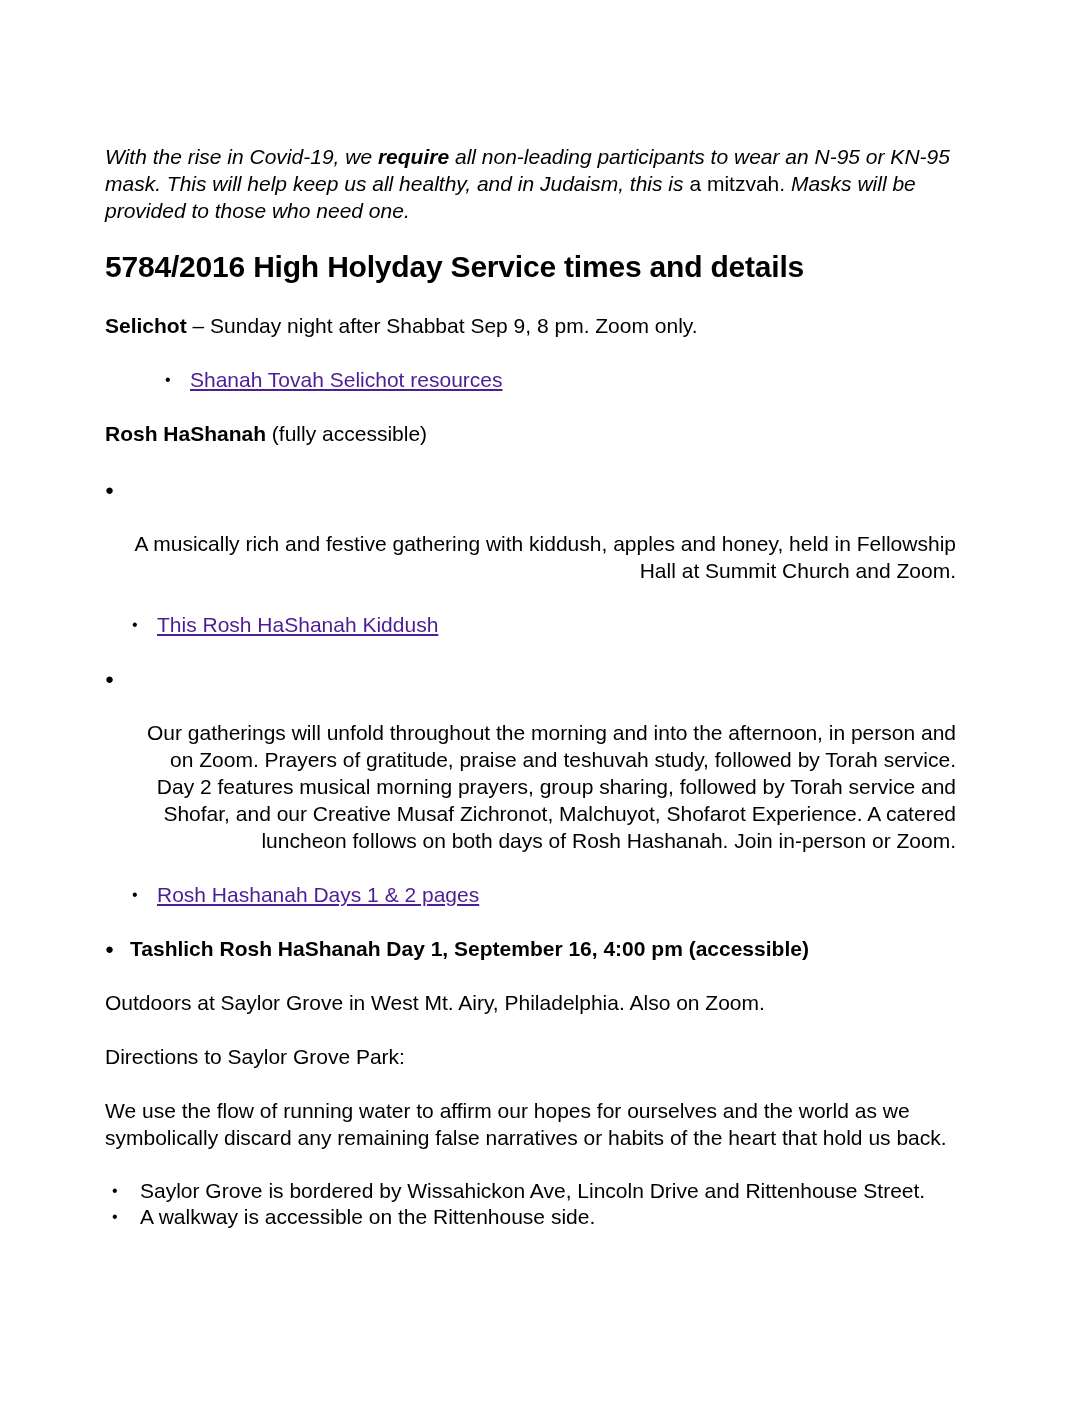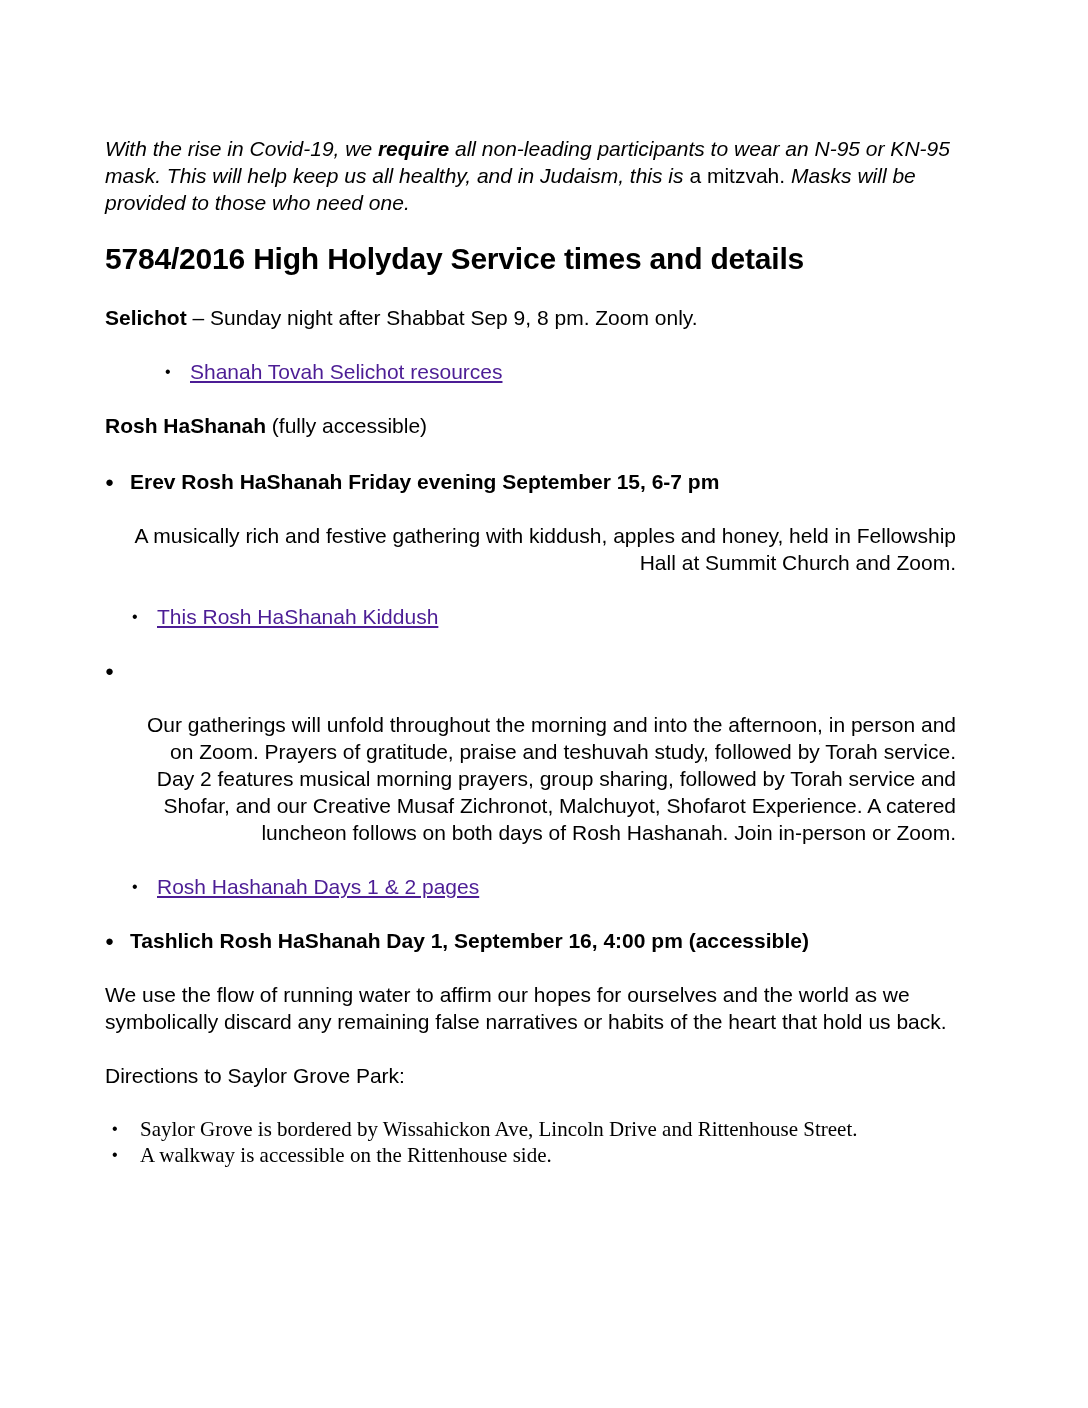--- a/index.html
+++ b/index.html
@@ -9,21 +9,21 @@
     height: 1408px;
     box-sizing: border-box;
     background: #ffffff;
     padding: 131px 98px 0 105px;
     font-family: "Liberation Sans", sans-serif;
     font-size: 21px;
     line-height: 27px;
     color: #000000;
     overflow: hidden;
   }
-  p { margin: 4px 0 27px 0; }
+  p { margin: 12px 0 27px 0; }
   .it { font-style: italic; }
   .b  { font-weight: bold; }
   .w-main { max-width: 848px; }
   .intro { max-width: 852px; }
   h1.title {
     font-size: 30px;
     line-height: 32px;
     font-weight: bold;
     margin: 0 0 29px 0;
     letter-spacing: -0.2px;
@@ -48,21 +48,21 @@
     text-align: right;
   }
   a.doc-link {
     color: #4c1d95;
     text-decoration: underline;
     cursor: pointer;
   }
   .dir-list { margin: 0 0 27px 7px; }
   .dir-item { display: flex; align-items: flex-start; margin: 0; line-height: 26px; }
   .dir-item .dot-sub { width: 28px; line-height: 26px; }
-  .dir-item .item-text { max-width: 828px; font-family: Liberation Serif, serif; }
+  .dir-item .item-text { max-width: 828px; }
 </style>
 </head>
 <body>
 
 <div class="page">
 
   <p class="intro"><span class="it">With the rise in Covid-19, we </span><span class="it b">require</span><span class="it"> all non-leading participants to wear an N-95 or KN-95 mask. This will help keep us all healthy, and in Judaism, this is </span><span>a mitzvah.</span><span class="it"> Masks will be provided to those who need one.</span></p>
 
   <h1 class="title">5784/2016 High Holyday Service times and details</h1>
 
@@ -70,21 +70,20 @@
 
   <div class="row sub-link-row deep">
     <span class="dot dot-sub">•</span>
     <a class="doc-link">Shanah Tovah Selichot resources</a>
   </div>
 
   <p class="center-line"><span class="b">Rosh HaShanah</span><span> (fully accessible)</span></p>
 
   <div class="row main-item">
     <span class="dot dot-main">●</span>
-    <span class="item-text">Erev Rosh HaShanah Friday evening September 15, 6-7 pm</span>
   </div>
 
   <p class="desc">A musically rich and festive gathering with kiddush, apples and honey, held in Fellowship Hall at Summit Church and Zoom.</p>
 
   <div class="row sub-link-row">
     <span class="dot dot-sub">•</span>
     <a class="doc-link">This Rosh HaShanah Kiddush</a>
   </div>
 
   <div class="row main-item">
@@ -96,24 +95,25 @@
   <div class="row sub-link-row">
     <span class="dot dot-sub">•</span>
     <a class="doc-link">Rosh Hashanah Days 1 &amp; 2 pages</a>
   </div>
 
   <div class="row main-item">
     <span class="dot dot-main">●</span>
     <span class="item-text"><span>Tashlich Rosh HaShanah Day 1, September 16, 4:00 pm</span><span style="font-weight:bold"> (accessible)</span></span>
   </div>
 
+  <p class="w-main">Outdoors at Saylor Grove in West Mt. Airy, Philadelphia. Also on Zoom.</p>
+
+  <p class="w-main">Directions to Saylor Grove Park:</p>
 
   <p class="w-main">We use the flow of running water to affirm our hopes for ourselves and the world as we symbolically discard any remaining false narratives or habits of the heart that hold us back.</p>
-
-  <p class="w-main">Directions to Saylor Grove Park:</p>
 
   <div class="dir-list">
     <div class="dir-item">
       <span class="dot dot-sub">•</span>
       <span class="item-text">Saylor Grove is bordered by Wissahickon Ave, Lincoln Drive and Rittenhouse Street.</span>
     </div>
     <div class="dir-item">
       <span class="dot dot-sub">•</span>
       <span class="item-text">A walkway is accessible on the Rittenhouse side.</span>
     </div>

